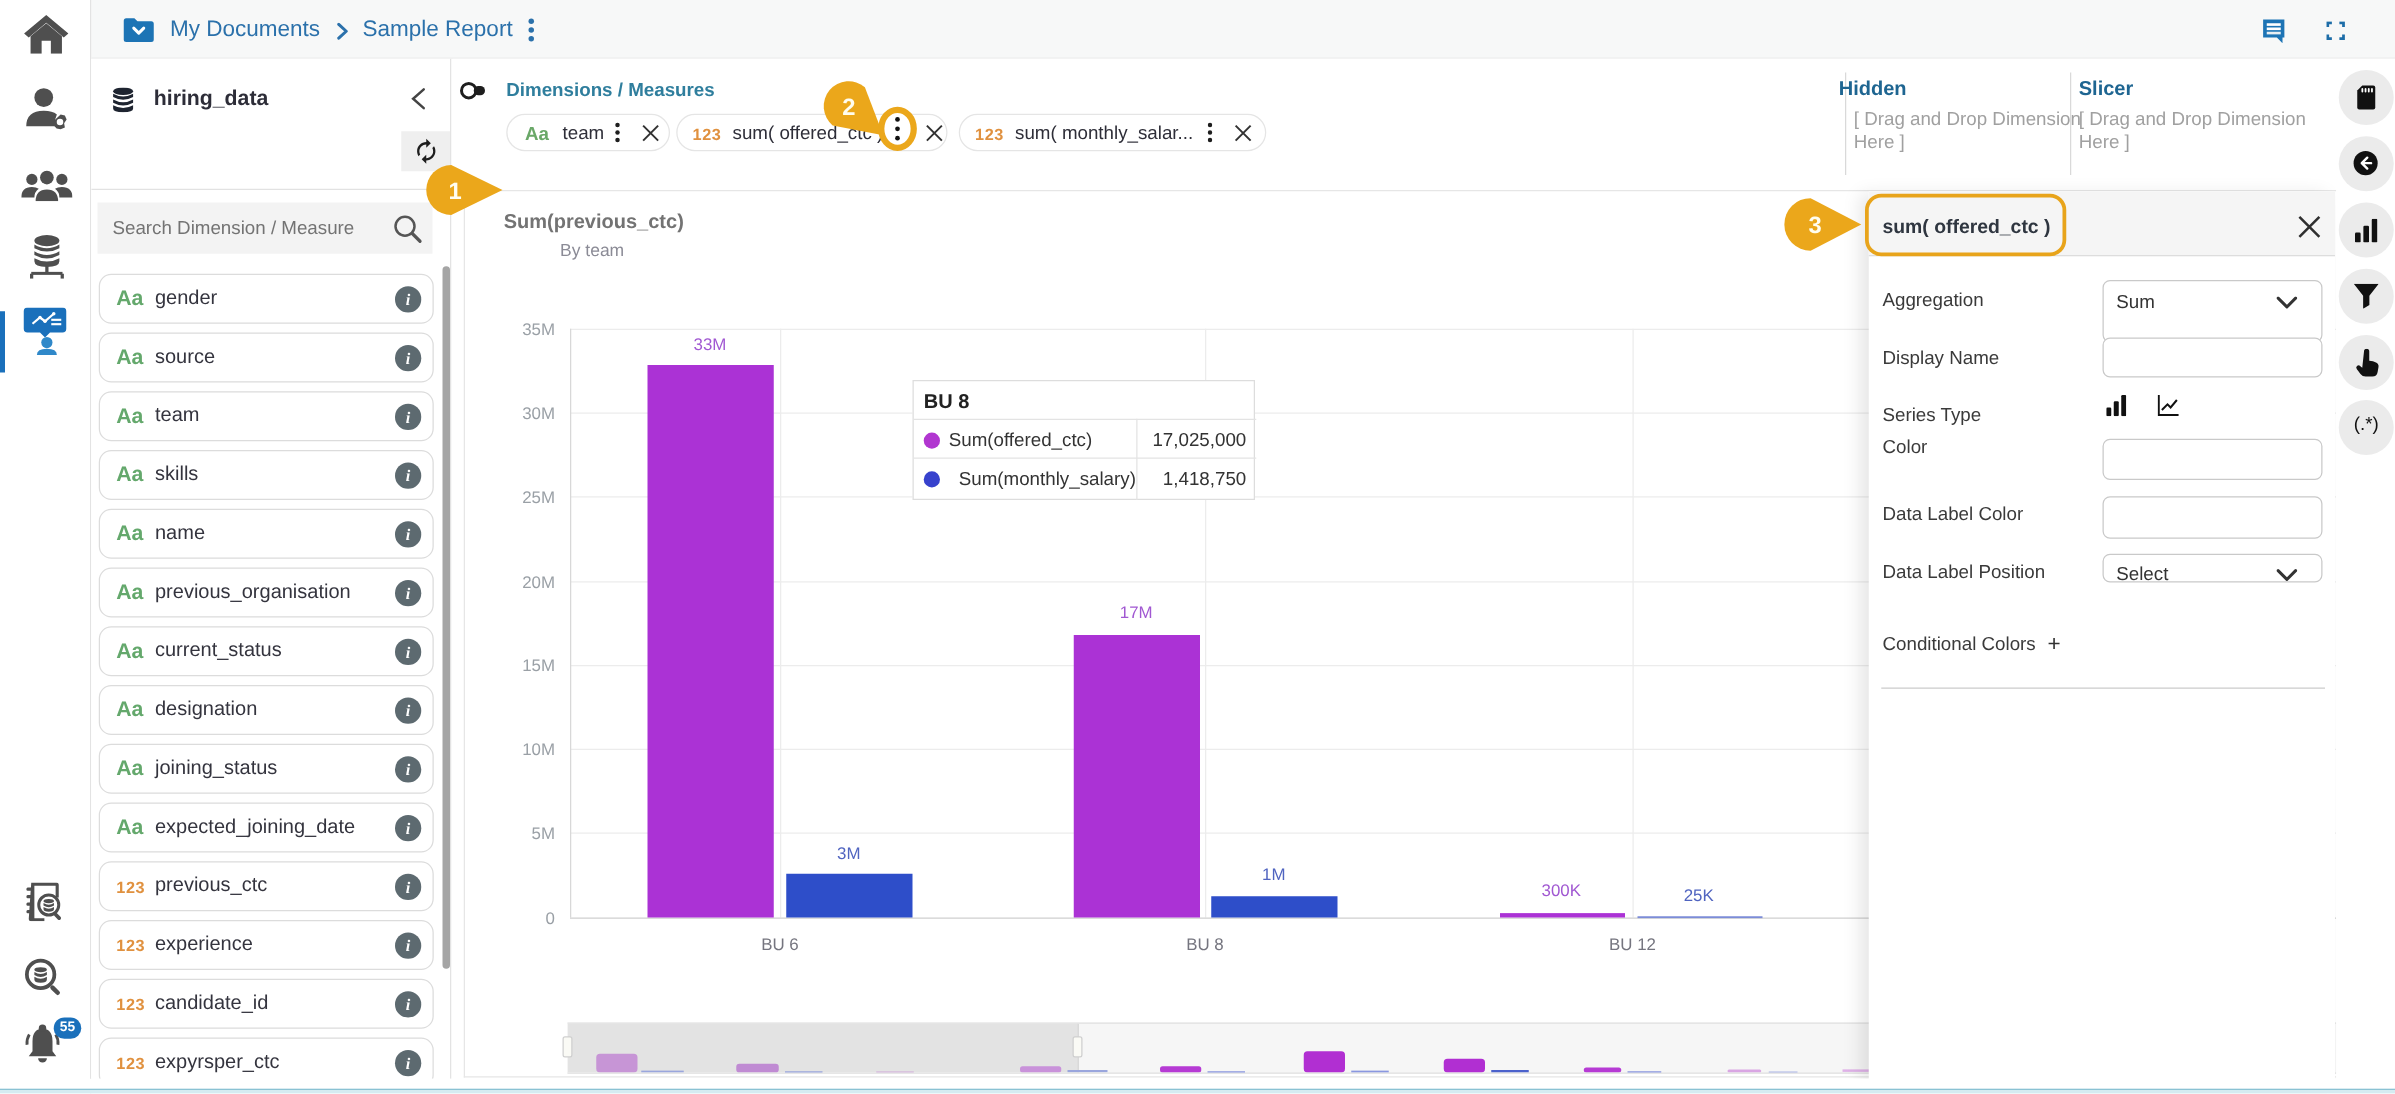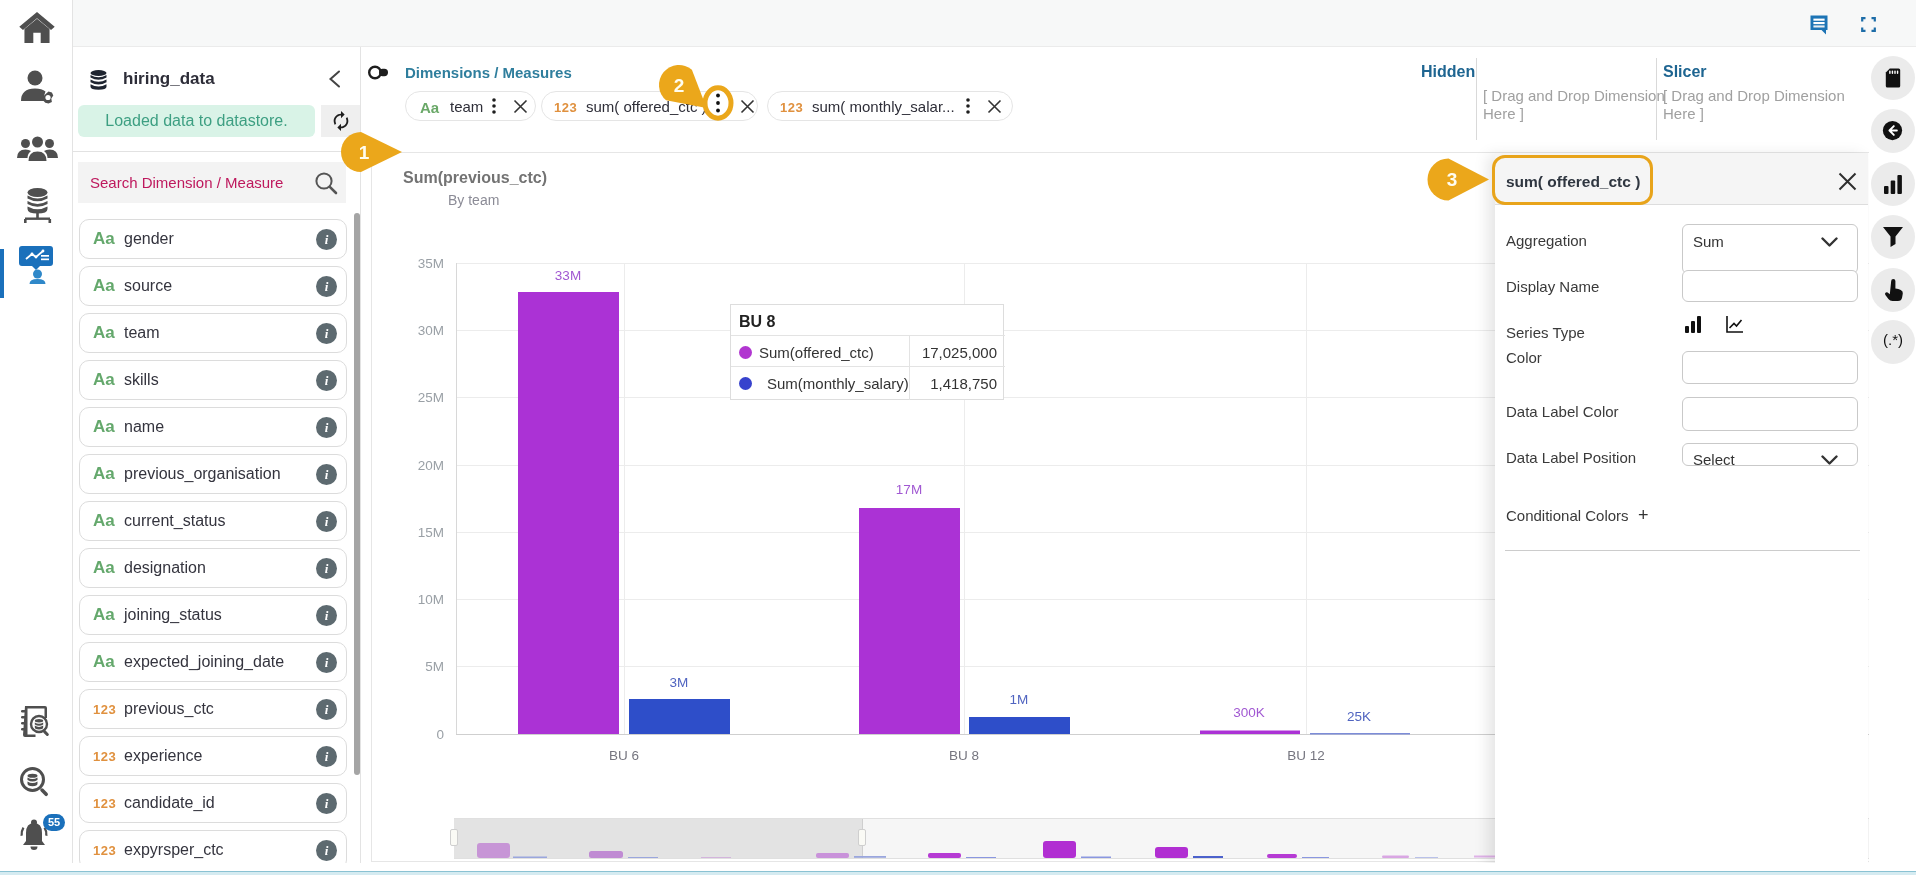--- a/index.html
+++ b/index.html
@@ -12,21 +12,21 @@
 #crumb { left:98px; top:0; height:47px; display:flex; align-items:center; color:#2b71ab; font-size:18px; }
 
 #sidebar { left:0; top:0; width:73px; height:875px; background:#fff; border-right:1px solid #e3e3e3; }
 #activebar { left:0; top:249px; width:4px; height:49px; background:#1a70bb; }
 
 #lpanel { left:73px; top:47px; width:288px; height:816px; background:#fff; border-right:1px solid #e3e3e3; overflow:hidden; }
 .lrow { position:absolute; }
 #banner { left:5px; top:58px; width:237px; height:32px; background:#d9f3e7; border-radius:6px; color:#3d9f82; font-size:16px; text-align:center; line-height:32px; }
 #refreshbtn { left:248px; top:58px; width:40px; height:32px; background:#efefef; text-align:center; }
 #lpdivider { left:0; top:104px; width:288px; height:1px; background:#e2e2e2; }
-#searchbar { left:5px; top:115px; width:268px; height:41px; background:#f3f3f3; color:#be185d; font-size:15px; line-height:41px; padding-left:12px; }
+#searchbar { left:5px; top:115px; width:268px; height:41px; background:#f3f3f3; color:#737373; font-size:15px; line-height:41px; padding-left:12px; }
 #fieldlist { left:0px; top:156px; width:288px; height:660px; }
 .fitem { position:absolute; left:6px; width:268px; height:40px; border:1px solid #dcdcdc; border-radius:10px; background:#fff; }
 .fitem .fa { position:absolute; left:13px; top:9px; font-size:17px; color:#64a86c; font-weight:bold; }
 .fitem .fn { position:absolute; left:13px; top:12px; font-size:13px; color:#e0913f; font-weight:bold; letter-spacing:0.5px;}
 .fitem .fl { position:absolute; left:44px; top:10px; font-size:16px; color:#34343e; }
 .fitem .fi { position:absolute; right:9px; top:9px; width:21px; height:21px; border-radius:50%; background:#5d6a70; color:#fff; font-size:13px; font-weight:bold; text-align:center; line-height:21px; font-style:italic; font-family:"Liberation Serif", serif;}
 #lscroll { left:281px; top:166px; width:6px; height:562px; background:#a5a5a5; border-radius:3px; }
 
 #dimsbar { left:362px; top:47px; width:1507px; height:105px; background:#fff; }
 #dimtitle { left:43px; top:17px; font-size:15px; font-weight:bold; color:#2f7e9d; }
@@ -50,20 +50,36 @@
 #rtoolbar { left:1869px; top:47px; width:47px; height:828px; background:#fff; }
 .tcirc { position:absolute; left:2px; width:44px; height:44px; border-radius:50%; background:#ebebeb; }
 
 #bottomstrip { left:0; top:863px; width:1916px; height:12px; background:#fff; }
 #tealline { left:0; top:871px; width:1916px; height:4px; background:#d5ebf1; border-top:1px solid #8ac2d3; }
 </style>
 </head>
 <body>
 <div id="root">
   <div id="topbar" class="abs"></div>
+  <div id="crumb" class="abs">
+    <svg width="26" height="22" viewBox="0 0 26 22" style="margin-right:12px">
+        <path fill="#1d74b5" d="M1 3.5 Q1 1.5 3 1.5 L9.5 1.5 L12 4 L23 4 Q25 4 25 6 L25 18.5 Q25 20.5 23 20.5 L3 20.5 Q1 20.5 1 18.5 Z"></path>
+        <path d="M9 9.5 L13 13.5 L17 9.5" stroke="#fff" stroke-width="2.4" fill="none" stroke-linecap="round" stroke-linejoin="round"></path>
+      </svg>
+    <span>My Documents</span>
+    <svg width="12" height="14" viewBox="0 0 12 14" style="margin:2px 10px 0 12px">
+        <path d="M3 1.5 L9 7 L3 12.5" stroke="#2b71ab" stroke-width="2.4" fill="none" stroke-linecap="round" stroke-linejoin="round"></path>
+      </svg>
+    <span>Sample Report</span>
+    <svg width="6" height="22" viewBox="0 0 6 22" style="margin-left:12px">
+        <circle cx="3" cy="4" r="2.2" fill="#2b71ab"></circle>
+        <circle cx="3" cy="11" r="2.2" fill="#2b71ab"></circle>
+        <circle cx="3" cy="18" r="2.2" fill="#2b71ab"></circle>
+      </svg>
+  </div>
   <div class="abs" style="left:1810px;top:15px;">
     <svg width="18" height="20" viewBox="0 0 18 20">
         <path fill="#1d74b5" d="M0.5 0.5 H17.5 V15 H16 V19.5 L11.5 15 H0.5 Z"></path>
         <rect x="3.4" y="3.6" width="11.2" height="2.1" fill="#fff"></rect>
         <rect x="3.4" y="7" width="11.2" height="2.1" fill="#fff"></rect>
         <rect x="3.4" y="10.4" width="11.2" height="2.1" fill="#e8eef2"></rect>
       </svg>
   </div>
   <div class="abs" style="left:1861px;top:17px;">
     <svg width="15" height="15" viewBox="0 0 15 15" stroke="#1d6da8" stroke-width="2.2" fill="none">
@@ -148,21 +164,20 @@
     <div class="lrow" style="left:17px;top:23px"><svg width="17" height="20" viewBox="0 0 17 20" fill="#1e2430">
           <ellipse cx="8.5" cy="3" rx="8" ry="3"></ellipse>
           <path d="M0.5 5 q8 4.4 16 0 v2.6 q-8 4.4 -16 0 z"></path>
           <path d="M0.5 9.6 q8 4.4 16 0 v2.6 q-8 4.4 -16 0 z"></path>
           <path d="M0.5 14.2 q8 4.4 16 0 v2.6 q0 3 -8 3 q-8 0 -8 -3 z"></path>
         </svg></div>
     <div class="lrow" style="left:50px;top:22px;font-size:17px;font-weight:bold;color:#2d2d38;">hiring_data</div>
     <div class="lrow" style="left:255px;top:23px"><svg width="13" height="18" viewBox="0 0 13 18">
           <path d="M11 1.5 L2.5 9 L11 16.5" stroke="#444" stroke-width="2" fill="none" stroke-linecap="round"></path>
         </svg></div>
-    <div id="banner" class="lrow">Loaded data to datastore.</div>
     <div id="refreshbtn" class="lrow"><svg width="22" height="22" viewBox="0 0 24 24" style="margin-top:5px" fill="#1e1e1e">
           <path d="M12 6v3l4-4-4-4v3c-4.42 0-8 3.58-8 8 0 1.57.46 3.03 1.24 4.26L6.7 14.8c-.45-.83-.7-1.79-.7-2.8 0-3.31 2.69-6 6-6zm6.76 1.74L17.3 9.2c.44.84.7 1.79.7 2.8 0 3.31-2.69 6-6 6v-3l-4 4 4 4v-3c4.42 0 8-3.58 8-8 0-1.57-.46-3.03-1.24-4.26z"></path>
         </svg></div>
     <div id="lpdivider" class="lrow"></div>
     <div id="searchbar" class="lrow">Search Dimension / Measure
       <svg width="24" height="24" viewBox="0 0 24 24" style="position:absolute;right:8px;top:9px">
           <circle cx="10" cy="10" r="7.6" fill="none" stroke="#555" stroke-width="2"></circle>
           <line x1="15.8" y1="15.8" x2="22" y2="22" stroke="#555" stroke-width="2.6" stroke-linecap="round"></line>
         </svg>
     </div>
@@ -276,21 +291,21 @@
       <span style="left:198px;top:3px;"><svg width="4" height="22" viewBox="0 0 4 22">
             <circle cx="2" cy="5" r="1.8" fill="#1e1e1e"></circle>
             <circle cx="2" cy="11" r="1.8" fill="#1e1e1e"></circle>
             <circle cx="2" cy="17" r="1.8" fill="#1e1e1e"></circle>
           </svg></span>
       <span style="left:219px;top:7px;"><svg width="15" height="15" viewBox="0 0 15 15">
             <path d="M1.5 1.5 L13.5 13.5 M13.5 1.5 L1.5 13.5" stroke="#333" stroke-width="1.6"></path>
           </svg></span>
     </div>
     <div class="vdiv" style="left:1114px;"></div>
-    <div class="hdr2" style="left:1059px;">Hidden</div>
+    <div class="hdr2" style="left:1109px;">Hidden</div>
     <div class="dragtxt" style="left:1121px;">[ Drag and Drop Dimension Here ]</div>
     <div class="vdiv" style="left:1294px;"></div>
     <div class="hdr2" style="left:1301px;">Slicer</div>
     <div class="dragtxt" style="left:1301px;">[ Drag and Drop Dimension Here ]</div>
   </div>
   <div id="card" class="abs">
     <div id="ctitle" class="abs">Sum(previous_ctc)</div>
     <div id="csub" class="abs">By team</div>
     <svg class="abs" style="left:0;top:0" width="1497" height="708" viewBox="0 0 1497 708">
 

